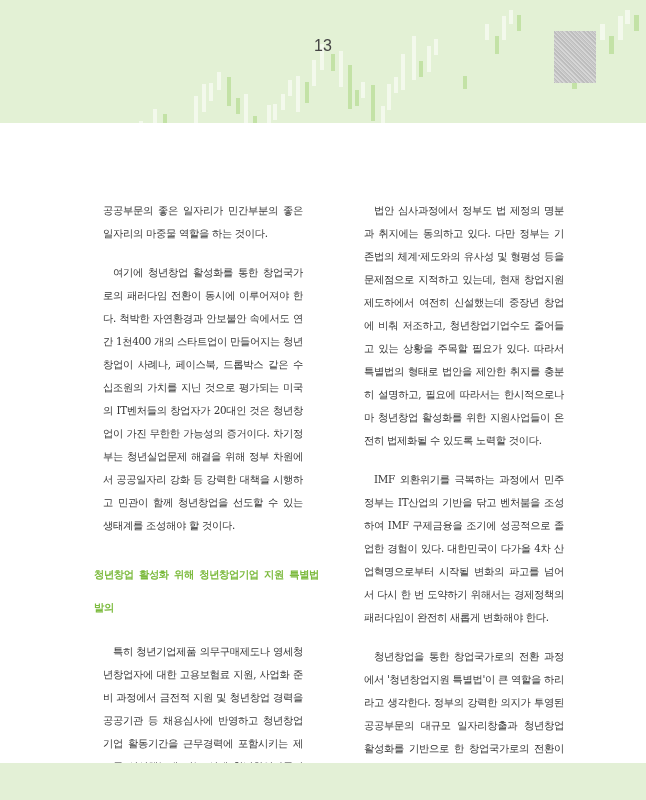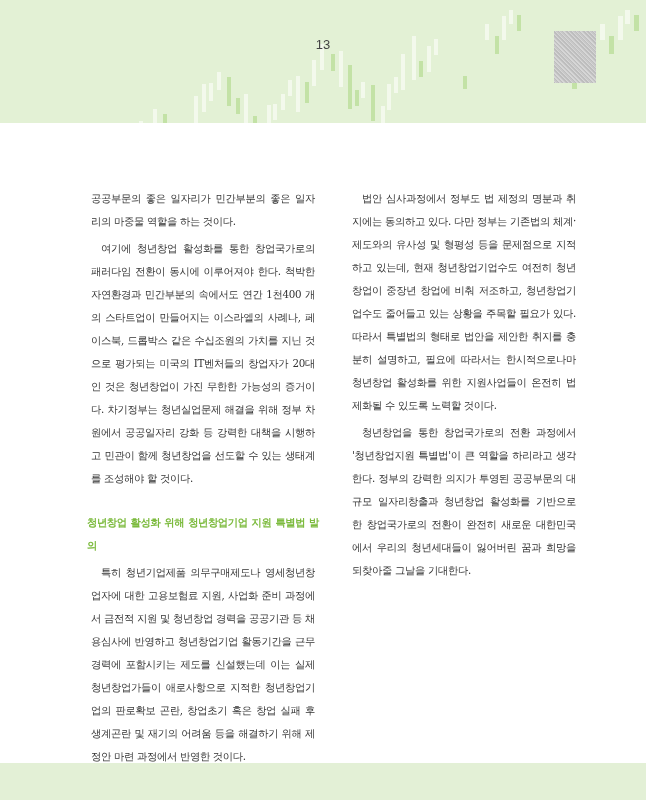--- a/index.html
+++ b/index.html
@@ -11,43 +11,43 @@
     .header-band {
       position: absolute; left: 0; top: 0; width: 646px; height: 123px;
       background: #e3f1d5; overflow: hidden;
     }
     .header-band .bar { position: absolute; }
     .bar.light { background: #f3f9ec; }
     .bar.green { background: #c3e2a6; }
     .page-number {
       position: absolute; left: 0; width: 100%; top: 37px; text-align: center;
       font-family: "Liberation Sans", "DejaVu Sans", sans-serif;
-      font-size: 13px; color: #444;
+      font-size: 16px; color: #444;
     }
     .qr {
       position: absolute; left: 554px; top: 31px; width: 42px; height: 52px;
       background:
         repeating-linear-gradient(45deg, #bdbdbd 0 1px, #d6d6d6 1px 2px, #c8c8c8 2px 3px),
         #cfcfcf;
     }
     .footer-band {
       position: absolute; left: 0; top: 763px; width: 646px; height: 37px; background: #e3f0d6;
     }
     .column {
       position: absolute; top: 183px; width: 232px;
       font-size: 10.3px; line-height: 23px; color: #333;
       text-align: justify; letter-spacing: -0.3px;
     }
     .col-left { left: 87px; }
     .col-right { left: 348px; }
-    .column p { margin: 4px; text-indent: 10px; }
+    .column p { margin: 16px; text-indent: 10px; }
     .column p.noindent { text-indent: 0; }
     .column h3 {
-      margin: 21px 0 0 0; font-family: "DejaVu Sans", "Liberation Sans", sans-serif;
-      font-size: 10.3px; font-weight: bold; color: #7dbb3f; line-height: 23px; letter-spacing: -0.4px;
+      margin: 21px 0 0 7px; font-family: "DejaVu Sans", "Liberation Sans", sans-serif;
+      font-size: 10.3px; font-weight: bold; color: #7dbb3f; line-height: 33px; letter-spacing: -0.4px;
     }
   </style>
 </head>
 <body>
 
 <div class="header-band">
 
   <div class="bar light" style="left:139px;top:121px;width:4px;height:6px;"></div>
   <div class="bar light" style="left:153px;top:109px;width:4px;height:16px;"></div>
   <div class="bar green" style="left:163px;top:114px;width:4px;height:12px;"></div>
@@ -93,23 +93,24 @@
   <div class="bar light" style="left:625px;top:10px;width:5px;height:14px;"></div>
   <div class="bar green" style="left:634px;top:15px;width:5px;height:16px;"></div>
   <div class="bar green" style="left:572px;top:82px;width:5px;height:7px;"></div>
 
   <div class="page-number">13</div>
   <div class="qr"></div>
 </div>
 
 <div class="column col-left">
   <p class="noindent">공공부문의 좋은 일자리가 민간부분의 좋은 일자리의 마중물 역할을 하는 것이다.</p>
-  <p>여기에 청년창업 활성화를 통한 창업국가로의 패러다임 전환이 동시에 이루어져야 한다. 척박한 자연환경과 민간부분의 속에서도 연간 1천400 개의 스타트업이 만들어지는 이스라엘의 사례나, 페이스북, 드롭박스 같은 수십조원의 가치를 지닌 것으로 평가되는 미국의 IT벤처들의 창업자가 20대인 것은 청년창업이 가진 무한한 가능성의 증거이다. 차기정부는 청년실업문제 해결을 위해 정부 차원에서 공공일자리 강화 등 강력한 대책을 시행하고 민관이 함께 청년창업을 선도할 수 있는 생태계를 조성해야 할 것이다.</p>
+  <p>여기에 청년창업 활성화를 통한 창업국가로의 패러다임 전환이 동시에 이루어져야 한다. 척박한 자연환경과 안보불안 속에서도 연간 1천400 개의 스타트업이 만들어지는 청년창업이 사례나, 페이스북, 드롭박스 같은 수십조원의 가치를 지닌 것으로 평가되는 미국의 IT벤처들의 창업자가 20대인 것은 청년창업이 가진 무한한 가능성의 증거이다. 차기정부는 청년실업문제 해결을 위해 정부 차원에서 공공일자리 강화 등 강력한 대책을 시행하고 민관이 함께 청년창업을 선도할 수 있는 생태계를 조성해야 할 것이다.</p>
   <h3>청년창업 활성화 위해 청년창업기업 지원 특별법 발의</h3>
   <p>특히 청년기업제품 의무구매제도나 영세청년창업자에 대한 고용보험료 지원, 사업화 준비 과정에서 금전적 지원 및 청년창업 경력을 공공기관 등 채용심사에 반영하고 청년창업기업 활동기간을 근무경력에 포함시키는 제도를 신설했는데 이는 실제 청년창업가들이 애로사항으로 지적한 청년창업기업의 판로확보 곤란, 창업초기 혹은 창업 실패 후 생계곤란 및 재기의 어려움 등을 해결하기 위해 제정안 마련 과정에서 반영한 것이다.</p>
 </div>
 
 <div class="column col-right">
-  <p>법안 심사과정에서 정부도 법 제정의 명분과 취지에는 동의하고 있다. 다만 정부는 기존법의 체계·제도와의 유사성 및 형평성 등을 문제점으로 지적하고 있는데, 현재 청년창업기업수도 여전히 청년창업이 중장년 창업에 비춰 저조하고, 청년창업기업수도 줄어들고 있는 상황을 주목할 필요가 있다. 따라서 특별법의 형태로 법안을 제안한 취지를 충분히 설명하고, 필요에 따라서는 한시적으로나마 청년창업 활성화를 위한 지원사업들이 온전히 법제화될 수 있도록 노력할 것이다.</p>
+  <p>법안 심사과정에서 정부도 법 제정의 명분과 취지에는 동의하고 있다. 다만 정부는 기존법의 체계·제도와의 유사성 및 형평성 등을 문제점으로 지적하고 있는데, 현재 창업지원제도하에서 여전히 신설했는데 중장년 창업에 비춰 저조하고, 청년창업기업수도 줄어들고 있는 상황을 주목할 필요가 있다. 따라서 특별법의 형태로 법안을 제안한 취지를 충분히 설명하고, 필요에 따라서는 한시적으로나마 청년창업 활성화를 위한 지원사업들이 온전히 법제화될 수 있도록 노력할 것이다.</p>
+  <p>IMF 외환위기를 극복하는 과정에서 민주정부는 IT산업의 기반을 닦고 벤처붐을 조성하여 IMF 구제금융을 조기에 성공적으로 졸업한 경험이 있다. 대한민국이 다가올 4차 산업혁명으로부터 시작될 변화의 파고를 넘어서 다시 한 번 도약하기 위해서는 경제정책의 패러다임이 완전히 새롭게 변화해야 한다.</p>
   <p><span>청년창업을 통한 창업국가로의 전환 과정에서 '청년창업지원 특별법'이 큰 역할을 하리라고 생각한다. 정부의 강력한 의지가 투영된 공공부문의 대규모 일자리창출과 청년창업 활성화를 기반으로 한 창업국가로의 전환이 완전히 새로운 대한민국에서 우리의 청년세대들이 잃어버린 꿈과 희망을 되찾아줄 그날을 기대한다.</span></p>
 </div>
 
 <div class="footer-band"></div>
 
 </body></html>

